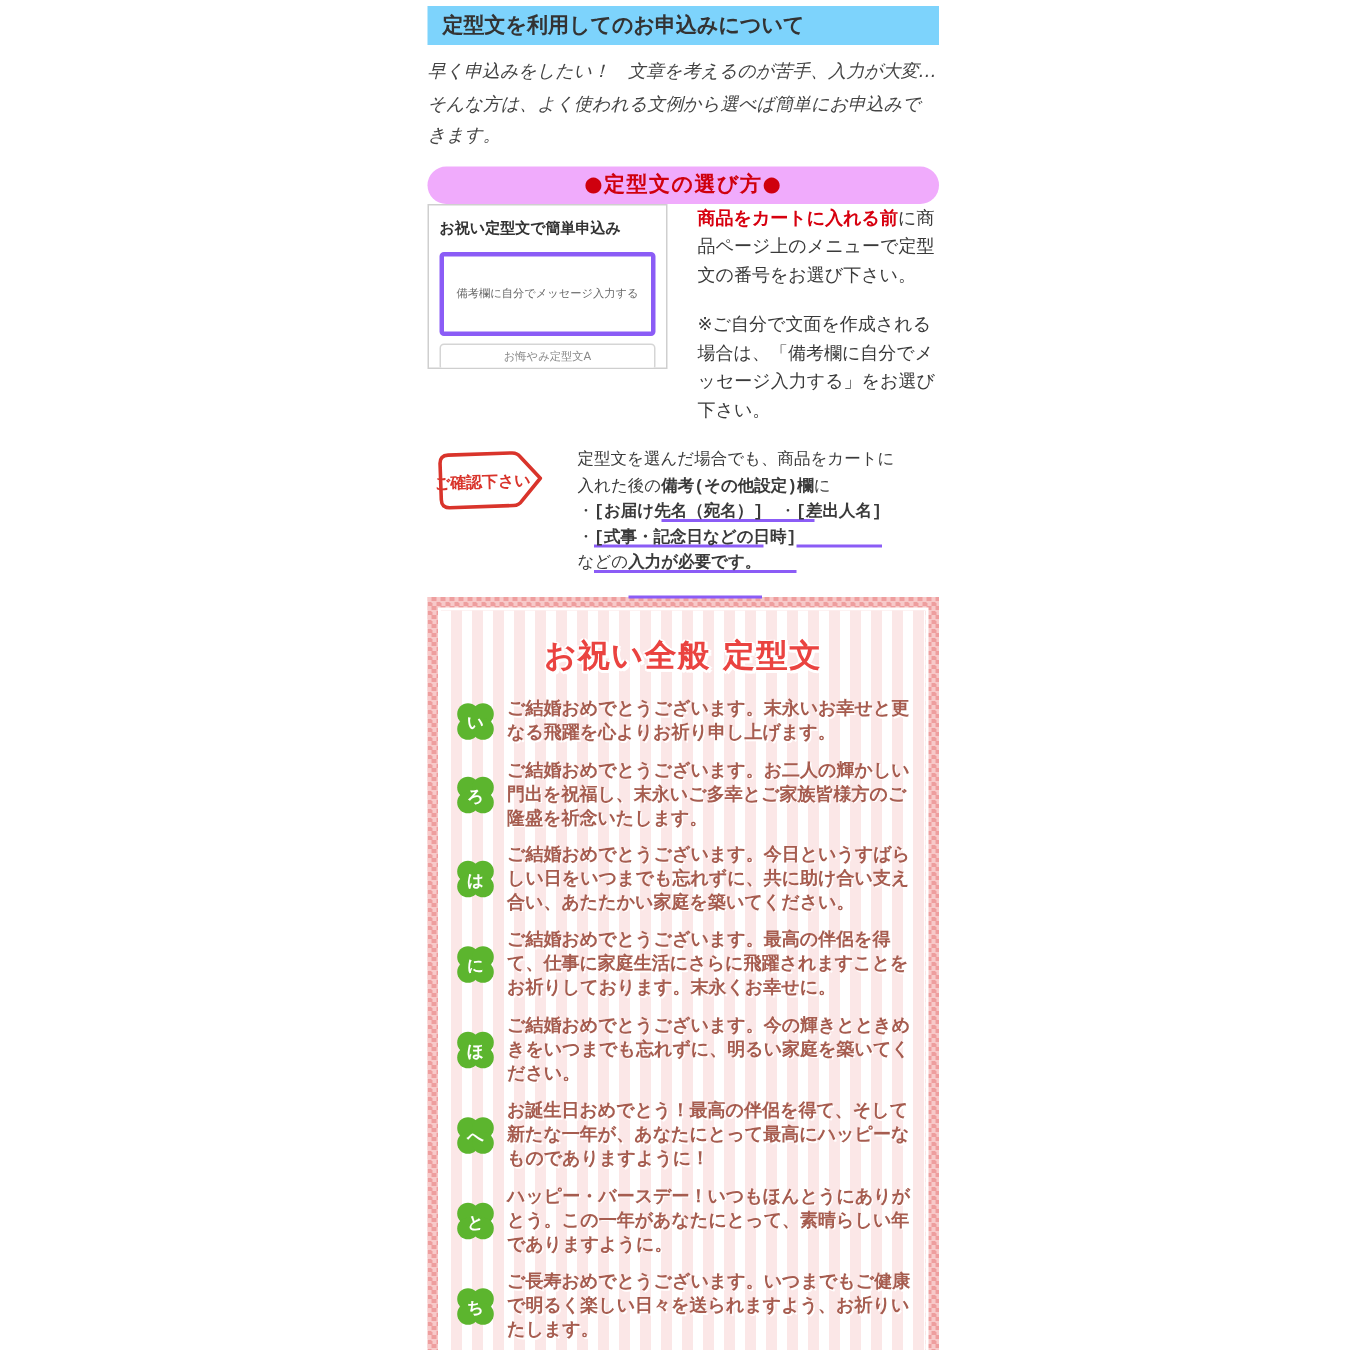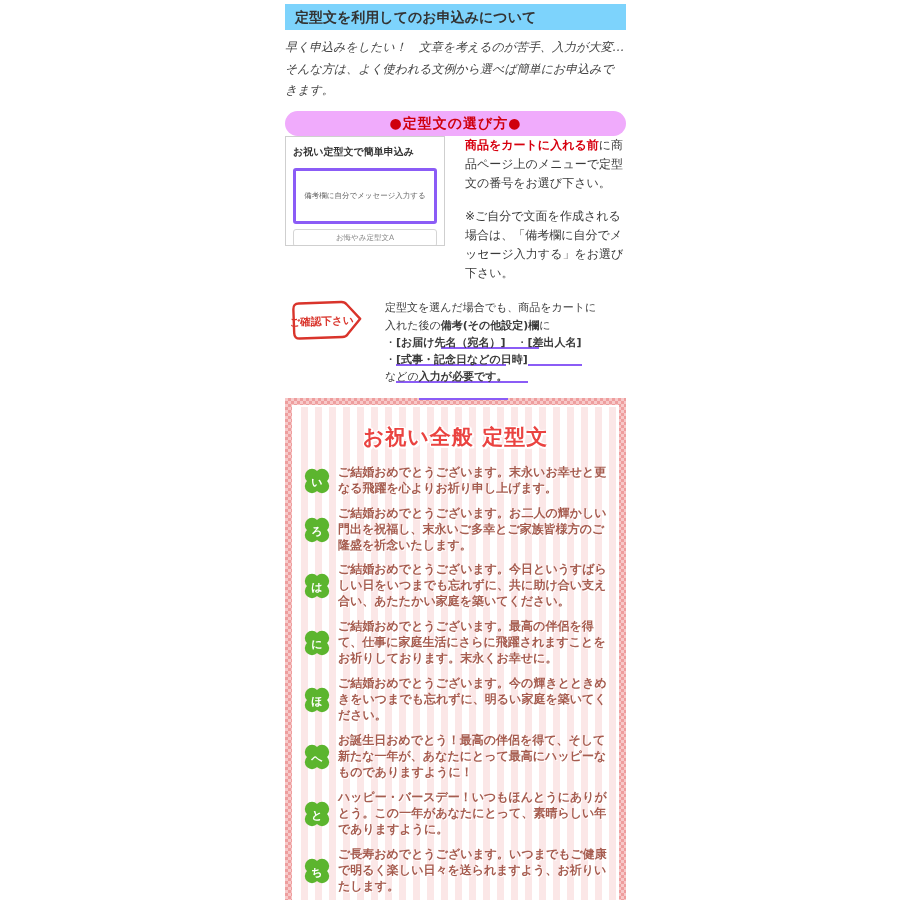--- a/index.html
+++ b/index.html
@@ -40,21 +40,21 @@
   }
   .opt.highlight{border:3px solid #8b5cf6;color:#666;padding:20px 0;margin-top:0;}
   .instr{width:172px;font-size:12px;line-height:1.58;color:#3a3a3a;}
   .instr p{margin:0;}
   .instr p + p{margin-top:14px;}
   .red-bold{color:#d7000f;font-weight:bold;}
 
   
   .confirm{margin-top:17px;display:flex;align-items:flex-start;}
   .stamp{flex-shrink:0;margin-left:6px;transform:rotate(-2deg);}
-  .confirm-text{margin-left:22px;font-size:11px;line-height:1.55;color:#3a3a3a;}
+  .confirm-text{margin-left:22px;font-size:11px;line-height:1.55;color:#3a3a3a;font-family:Liberation Mono, monospace;}
   .confirm-text p{margin:0;}
   .rline{font-weight:bold;border-bottom:2px solid #8b5cf6;padding-bottom:15px;}
 
   
   .pinkbox{
     margin-top:13px;
     background:conic-gradient(#ee9e9e 25%,#f7c9c9 0 50%,#ee9e9e 0 75%,#f7c9c9 0);
     background-size:6px 6px;padding:7px;box-sizing:border-box;
   }
   .pinkbox-inner{

